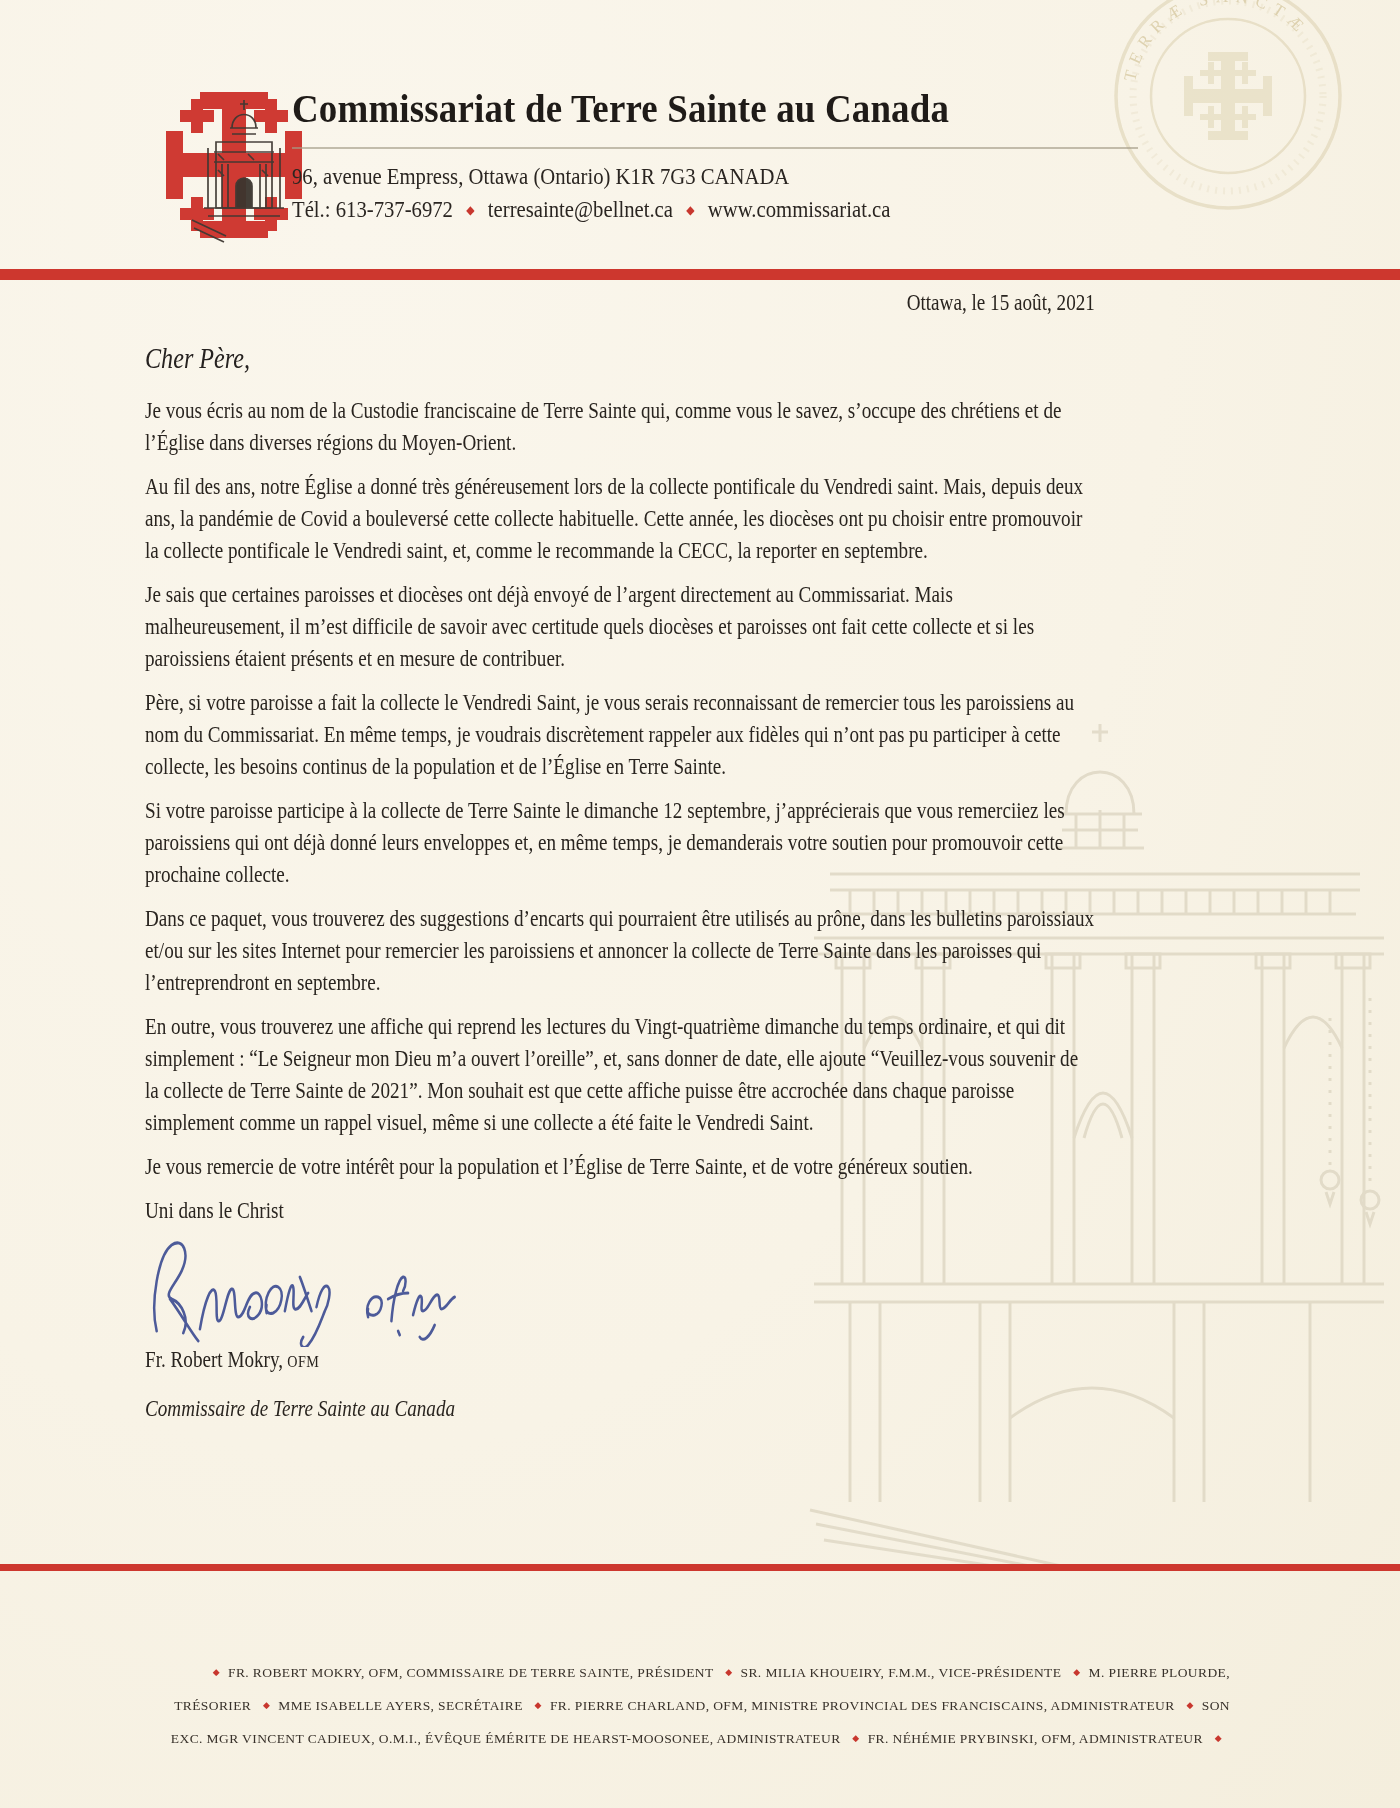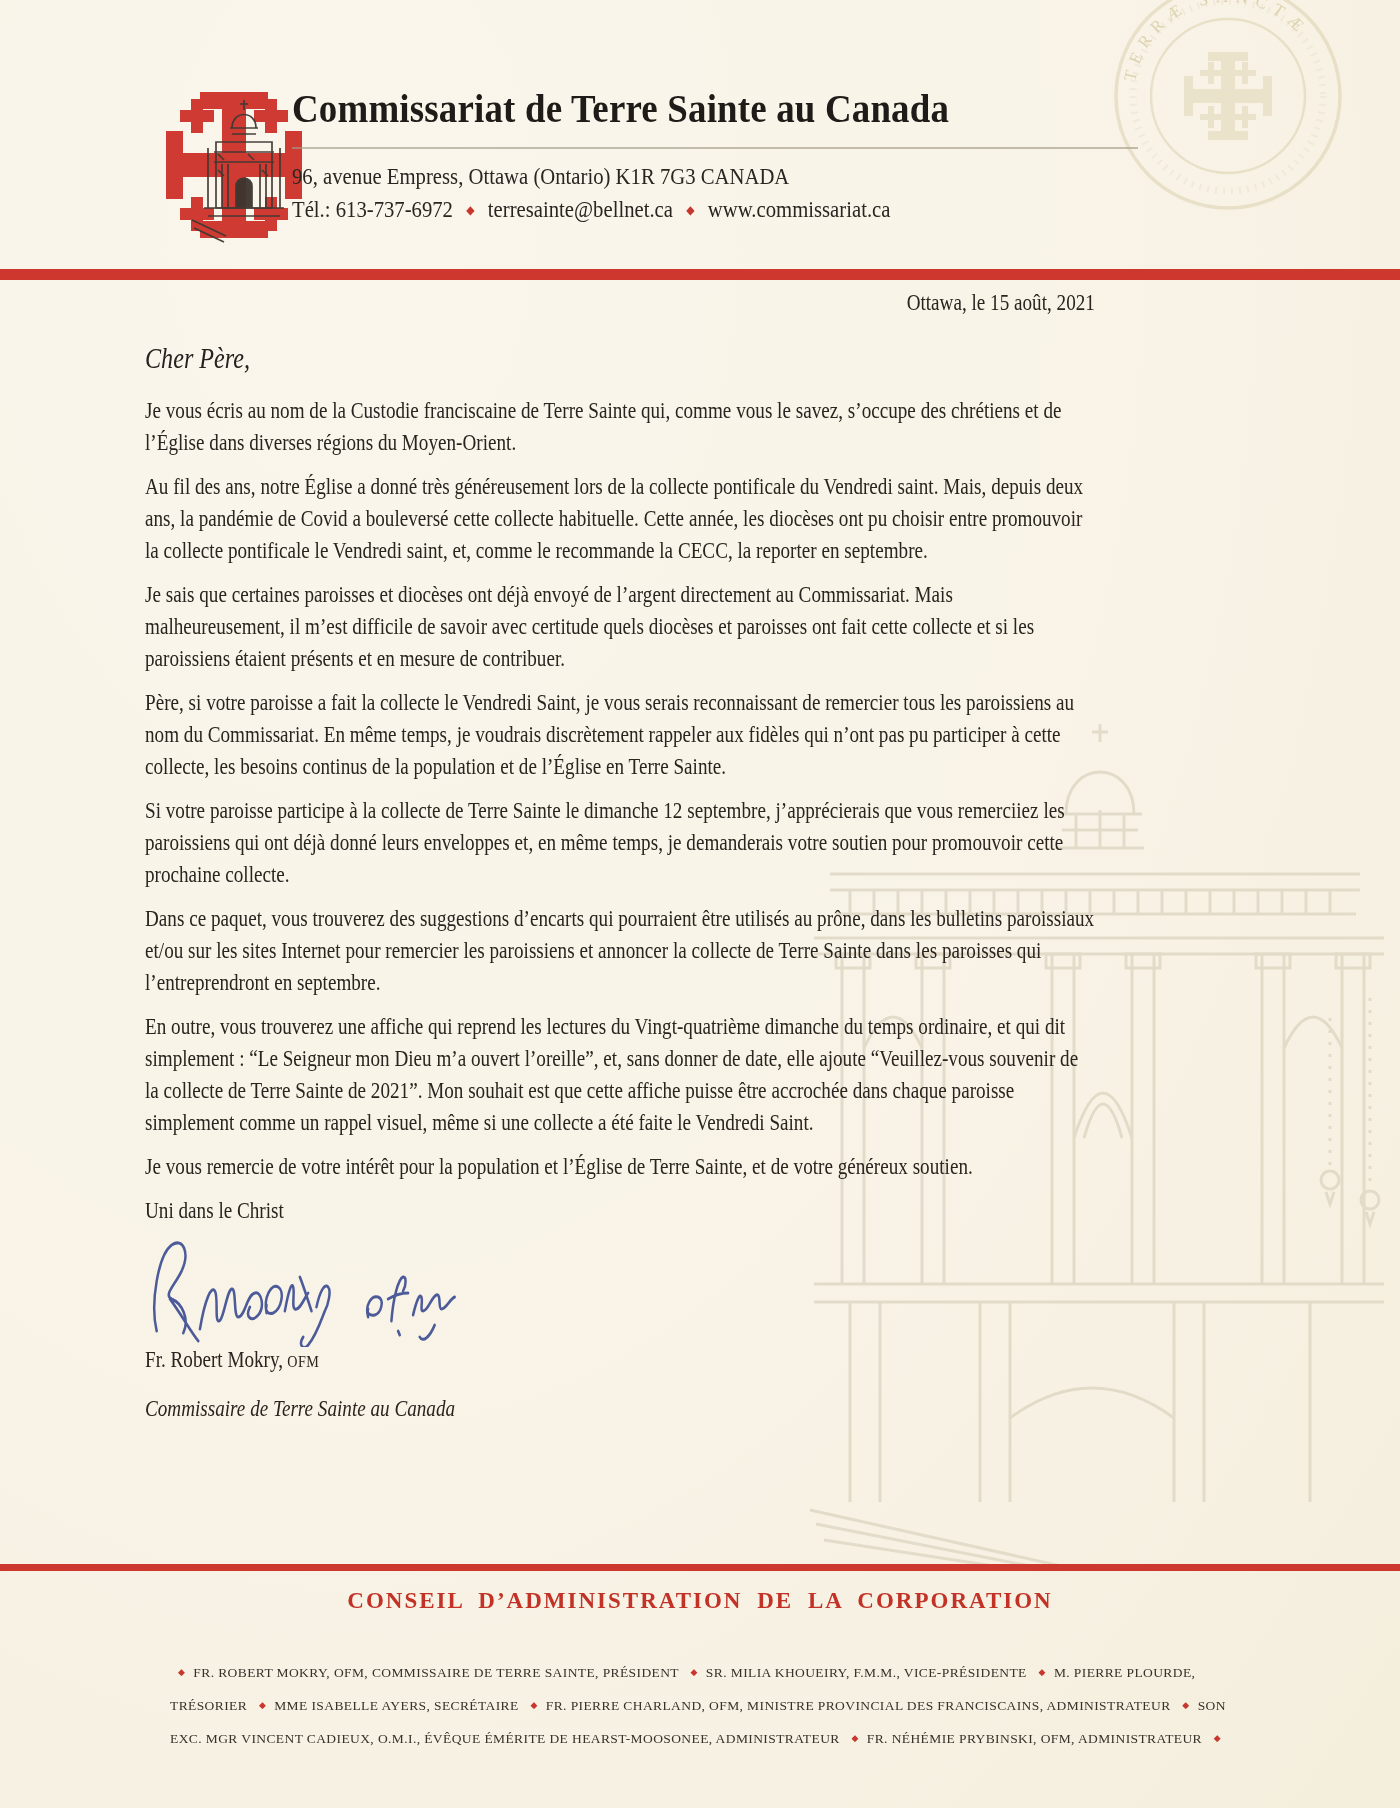--- a/index.html
+++ b/index.html
@@ -39,21 +39,21 @@
   .sig-title { font-size:23px; font-style:italic; margin-top:8px; }
 
   
   .bar-footer { position:absolute; left:0; top:1564px; width:1400px; height:7px; background:#cd372e; }
   .footer-title {
     position:absolute; top:1588px; left:0; width:1400px; text-align:center;
     color:#c23227; font-weight:bold; font-size:23px; letter-spacing:2px; word-spacing:7px;
   }
   .board {
     position:absolute; top:1642px; left:50%; transform:translateX(-50%);
-    width:1060px; text-align:left; font-size:13.5px; line-height:32px;
+    width:1060px; text-align:right; font-size:13.5px; line-height:32px;
     color:#38312a; letter-spacing:.4px;
   }
   .board .diamond { font-size:9px; padding:0 8px; vertical-align:2px; }
 </style>
 </head>
 <body>
 
 <div class="page">
 
   <svg class="seal" viewBox="0 0 340 262" aria-hidden="true">
@@ -196,21 +196,20 @@
         </g>
       </svg>
       <p class="sig-name">
         <span>Fr. Robert Mokry,</span><span class="ofm">OFM</span>
       </p>
       <p class="sig-title">Commissaire de Terre Sainte au Canada</p>
     </div>
   </main>
 
   <div class="bar-footer"></div>
-  <div class="footer-title">CONSEIL D’ADMINISTRATION DE LA CORPORATION</div>
   <p class="board">
     
   
       <span class="diamond">◆</span><span class="member">FR. ROBERT MOKRY, OFM, COMMISSAIRE DE TERRE SAINTE, PRÉSIDENT</span>
     
       <span class="diamond">◆</span><span class="member">SR. MILIA KHOUEIRY, F.M.M., VICE-PRÉSIDENTE</span>
     
       <span class="diamond">◆</span><span class="member">M. PIERRE PLOURDE, TRÉSORIER</span>
     
       <span class="diamond">◆</span><span class="member">MME ISABELLE AYERS, SECRÉTAIRE</span>

